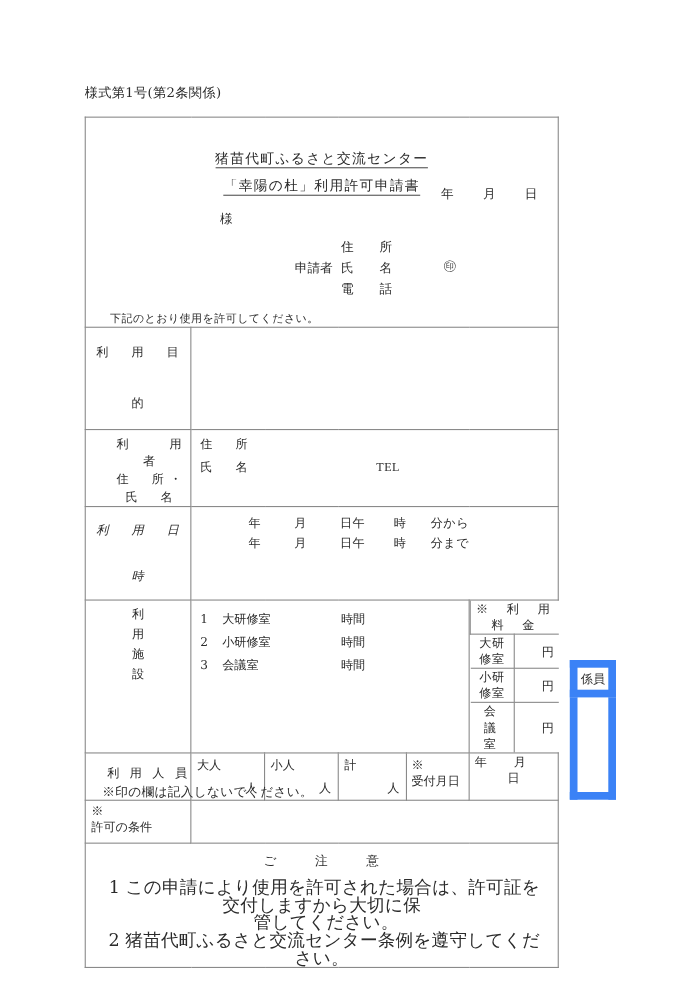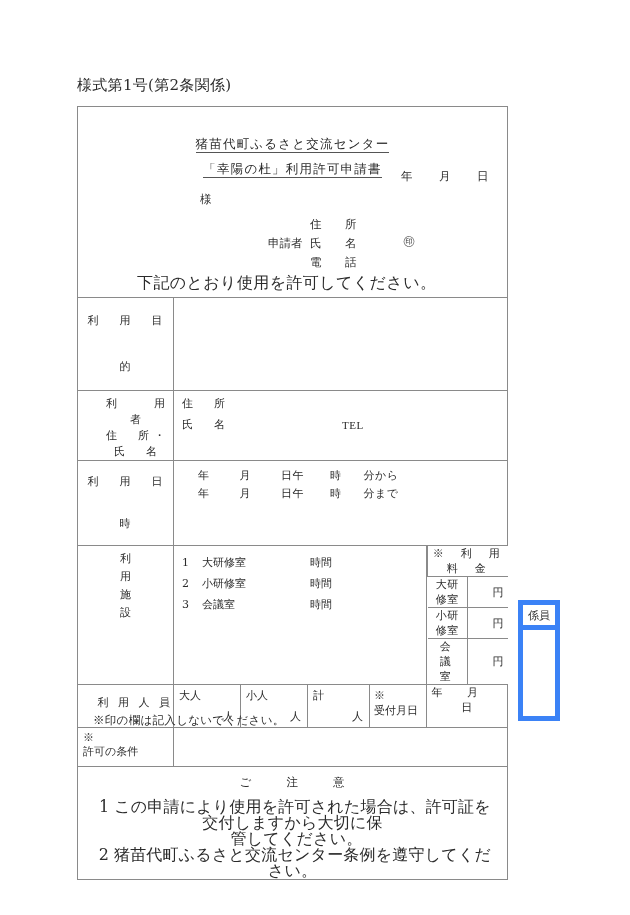--- a/index.html
+++ b/index.html
@@ -18,21 +18,21 @@
   }
   .page {
     position: absolute;
     inset: 0;
   }
   
   .form-no {
     position: absolute;
     left: 77px;
     top: 76px;
-    font-size: 15px;
+    font-size: 12px;
     letter-spacing: 0.3px;
     white-space: nowrap;
   }
   
   .form-table {
     position: absolute;
     left: 77px;
     top: 106px;
     width: 431px;
     border-collapse: collapse;
@@ -96,24 +96,23 @@
   }
   .seal {
     position: absolute;
     left: 325px;
     top: 126px;
     font-size: 12px;
   }
   .instruct {
     position: absolute;
     left: 22px;
-    top: 166px;
-    font-size: 16px;
+    top: 176px;
+    font-size: 10px;
     letter-spacing: 0.4px;
-    margin-left: 37px;
   }
 
   
   .vlabel {
     width: 96px;
     text-align: center;
     letter-spacing: 5px;
     font-size: 11.5px;
     padding-left: 4px !important;
   }
@@ -141,28 +140,28 @@
   .user-body .l2 { letter-spacing: 5px; margin-top: 6px; }
   .user-body .tel {
     position: absolute;
     left: 168px;
     top: 28px;
     font-family: "Liberation Serif", serif;
     letter-spacing: 0.5px;
   }
 
   
-  .dt-label { height: 42px; line-height: 42px; }
+  .dt-label { height: 42px; line-height: 42px; font-style: italic; }
   .dt-body {
     height: 42px;
     padding: 6px 0 0 0 !important;
     text-align: left;
   }
   .dt-body .dtline {
-    margin-left: 24px;
+    margin-left: 52px;
     letter-spacing: 0.5px;
     line-height: 18px;
     white-space: nowrap;
   }
   .dt-body .g1 { display: inline-block; width: 30px; }
   .dt-body .g2 { display: inline-block; width: 30px; }
   .dt-body .g3 { display: inline-block; width: 26px; }
   .dt-body .g4 { display: inline-block; width: 22px; }
 
   
@@ -302,21 +301,21 @@
   
   .staff-box {
     position: absolute;
     left: 518px;
     top: 600px;
     width: 42px;
     border-collapse: collapse;
     table-layout: fixed;
   }
   .staff-box td {
-    border: 5px solid #3b82f6;
+    border: 7px solid #3b82f6;
     font-size: 11px;
     padding: 0;
   }
   .staff-head {
     height: 20px;
     text-align: center;
     vertical-align: middle;
   }
   .staff-body { height: 86px; }
 </style>

